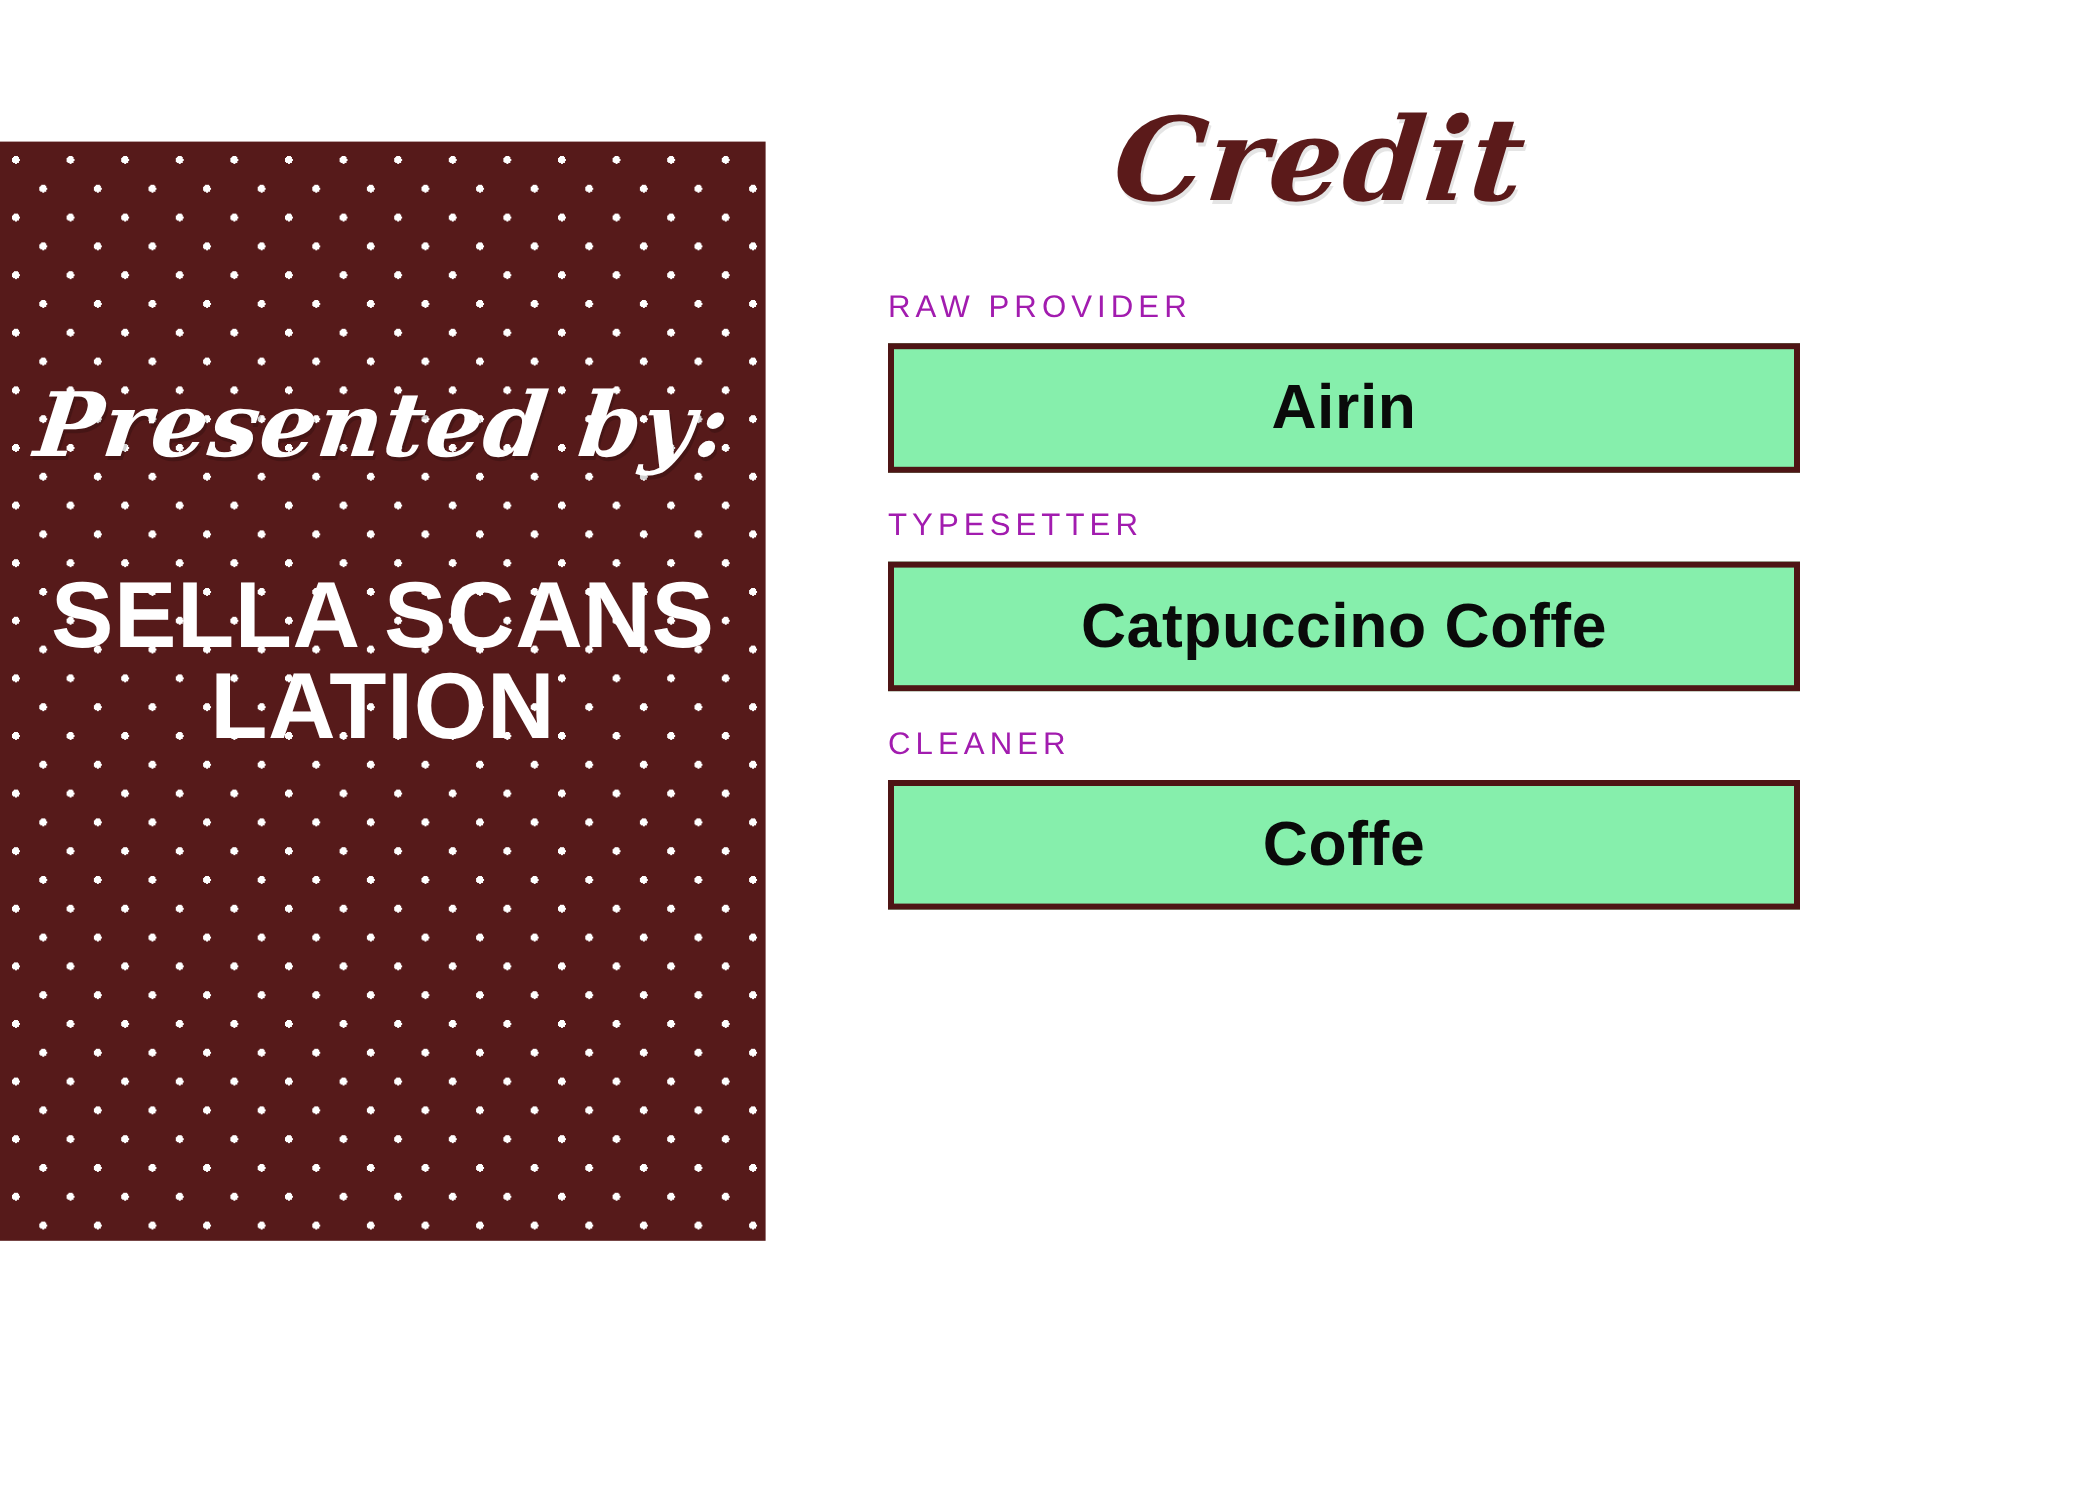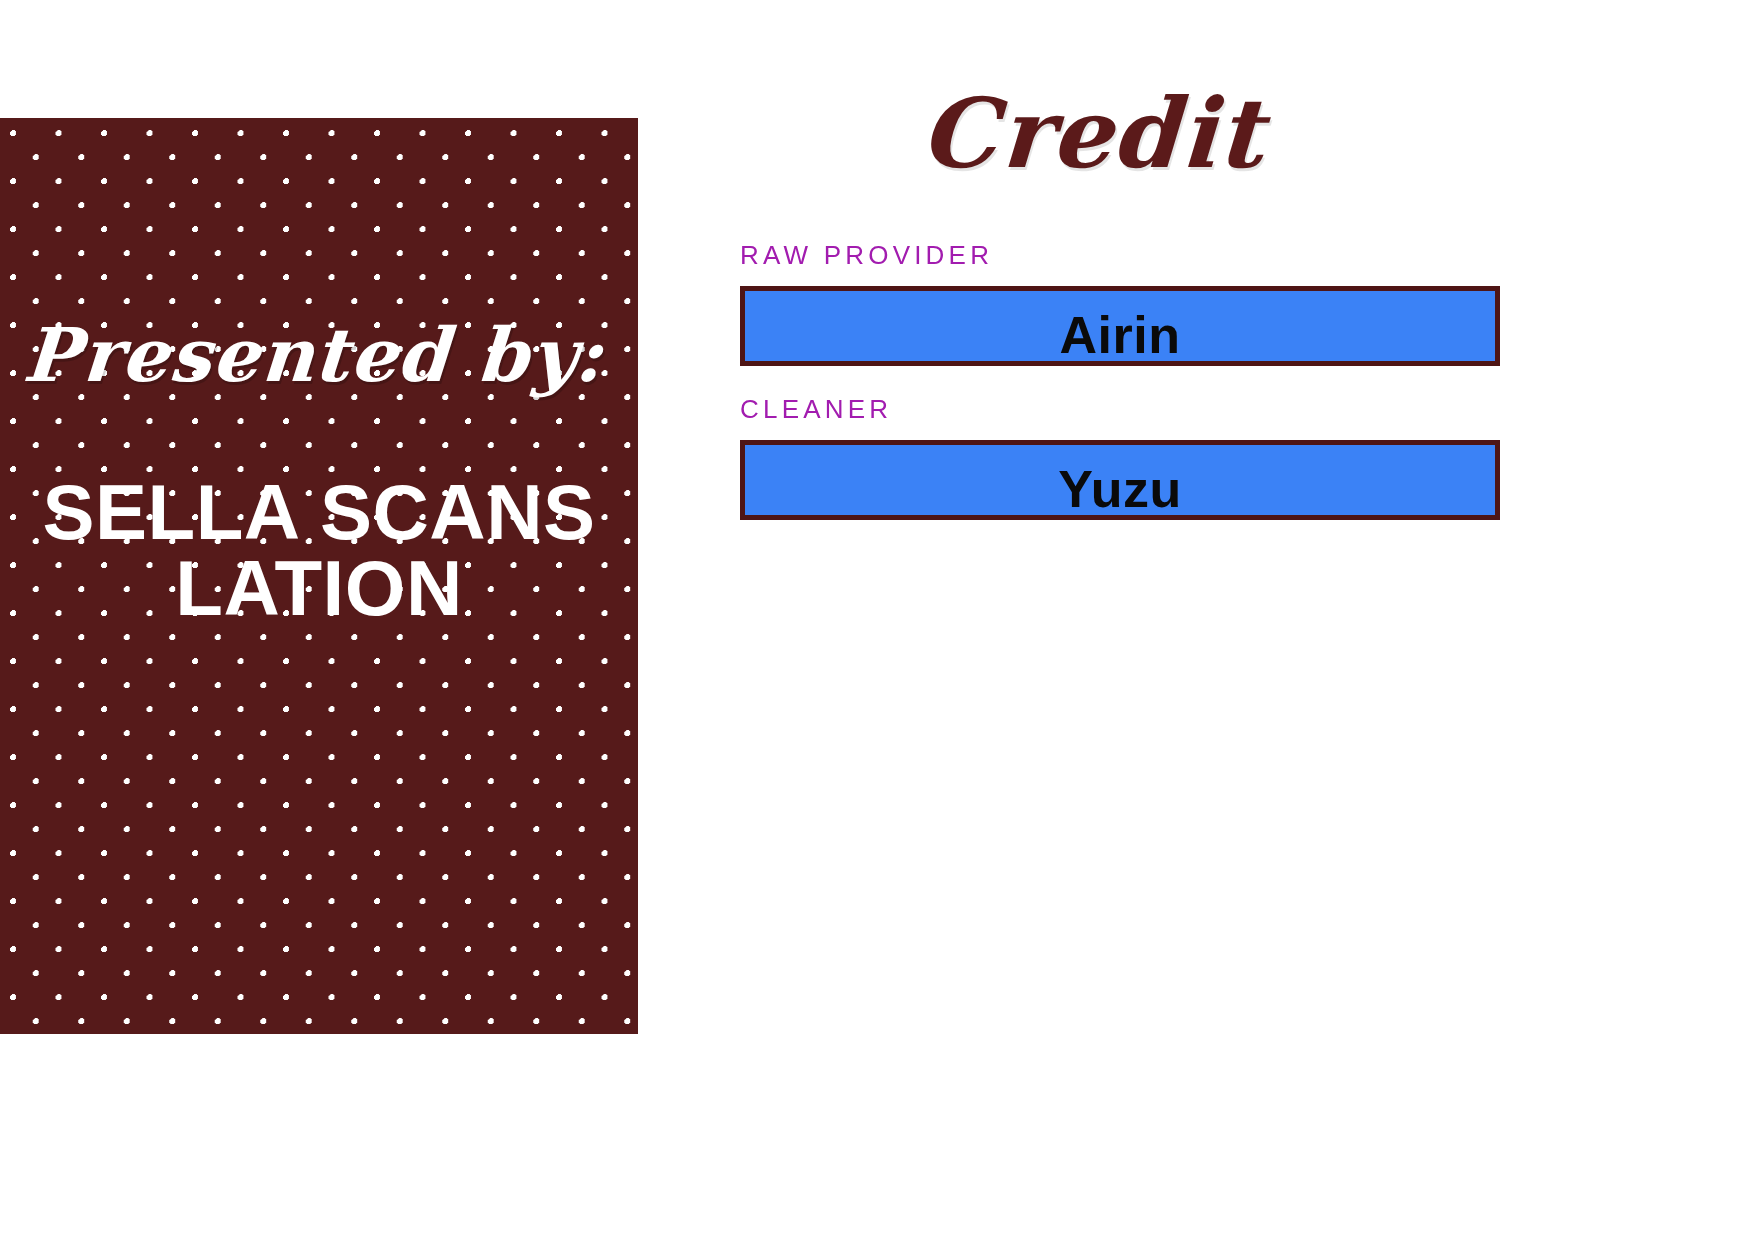--- a/index.html
+++ b/index.html
@@ -101,24 +101,24 @@
     text-align:left;
     font-family:"Liberation Sans", sans-serif;
     font-size:26px;
     font-weight:400;
     letter-spacing:4.2px;
     color:#a21caf;
     margin-bottom:15px;
   }
   .field-box {
     border:5px solid #4E1515;
-    background:#3b82f6;
-    height:80px;
+    background:#86efac;
+    height:108px;
     display:flex;
-    align-items:flex-end;
+    align-items:center;
     justify-content:center;
   }
   .field-value {
     font-family:"Liberation Sans", sans-serif;
     font-weight:700;
     font-size:52px;
     color:#0A0A0A;
     letter-spacing:0.5px;
     line-height:1;
   }
@@ -143,23 +143,29 @@
     <div class="fields">
 
       <div class="field-group">
         <div class="field-label">RAW PROVIDER</div>
         <div class="field-box">
           <span class="field-value">Airin</span>
         </div>
       </div>
 
 
+      <div class="field-group">
+        <div class="field-label">TYPESETTER</div>
+        <div class="field-box">
+          <span class="field-value">Catpuccino Coffe</span>
+        </div>
+      </div>
 
       <div class="field-group">
         <div class="field-label">CLEANER</div>
         <div class="field-box">
-          <span class="field-value">Yuzu</span>
+          <span class="field-value">Coffe</span>
         </div>
       </div>
 
     </div>
   </div>
 </div>
 
 </body></html>

